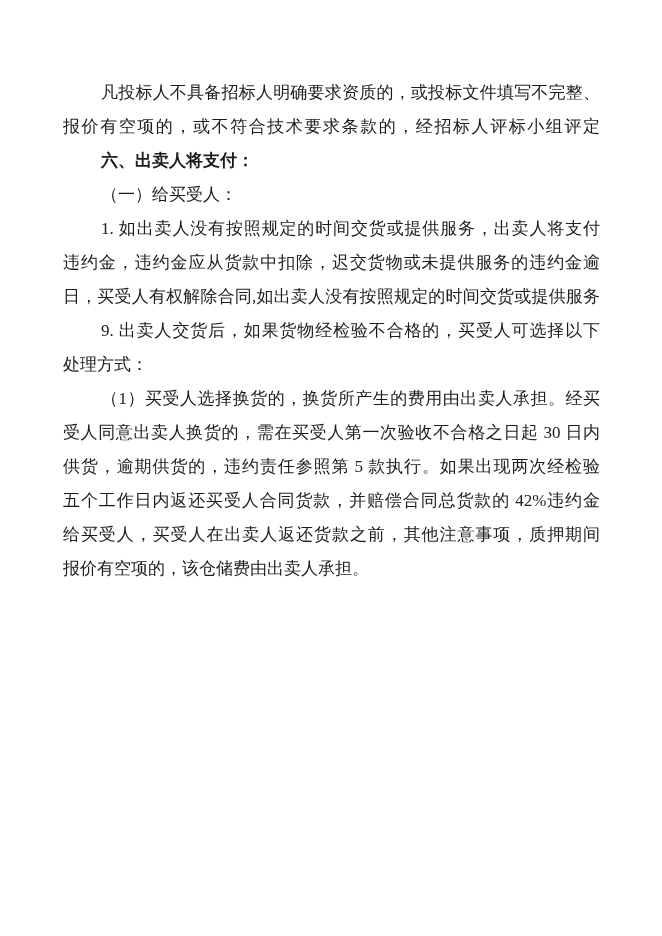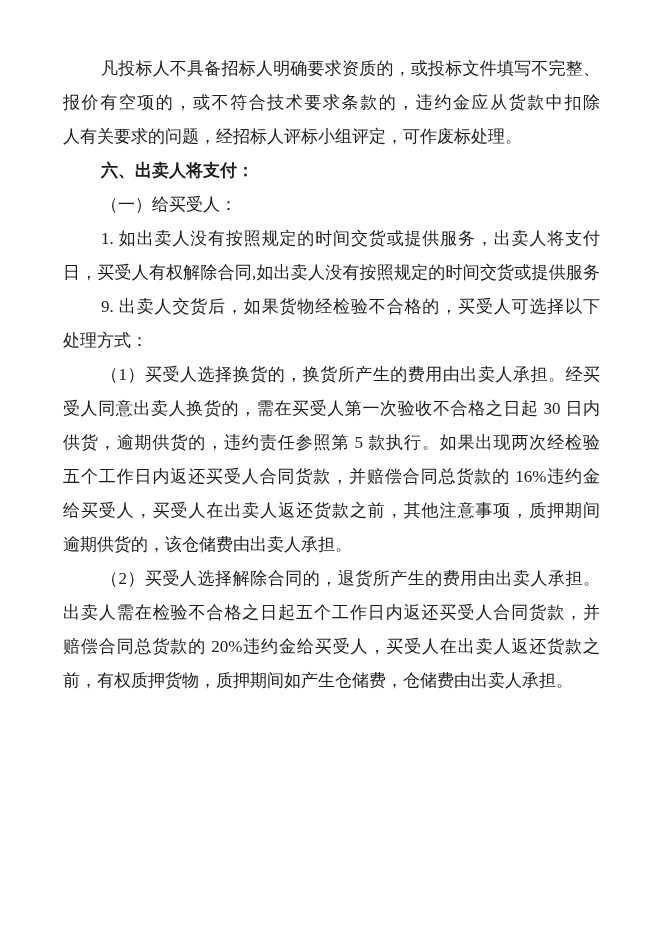--- a/index.html
+++ b/index.html
@@ -6,21 +6,21 @@
     margin: 0;
     padding: 0;
     background: #ffffff;
   }
   .page {
     position: relative;
     width: 662px;
     height: 936px;
     background: #ffffff;
     box-sizing: border-box;
-    padding: 52px 62px 0 63px;
+    padding: 76px 62px 0 63px;
     overflow: hidden;
     font-family: "Liberation Serif", "DejaVu Serif", serif;
   }
   .para {
     margin: 0;
     padding: 0;
   }
   .para.bold .line {
     font-weight: bold;
   }
@@ -43,44 +43,38 @@
   .line.indent {
     text-indent: 38px;
   }
 </style>
 </head>
 <body>
 
 <div class="page" style="background: rgb(255, 255, 255); color: rgb(28, 28, 28);">
     <div class="para">
       <div class="line stretch indent">凡投标人不具备招标人明确要求资质的，或投标文件填写不完整、</div>
-      <div class="line stretch">报价有空项的，或不符合技术要求条款的，违约金应从货款中扣除</div>
-      <div class="line last">人有关要求的问题，经招标人评标小组评定，可作废标处理。</div>
+      <div class="line stretch">报价有空项的，或不符合技术要求条款的，经招标人评标小组评定</div>
     </div>
     <div class="para bold">
       <div class="line last indent">六、出卖人将支付：</div>
     </div>
     <div class="para">
       <div class="line last indent">（一）给买受人：</div>
     </div>
     <div class="para">
       <div class="line stretch indent">1. 如出卖人没有按照规定的时间交货或提供服务，出卖人将支付</div>
+      <div class="line stretch">违约金，违约金应从货款中扣除，迟交货物或未提供服务的违约金逾</div>
       <div class="line stretch">日，买受人有权解除合同,如出卖人没有按照规定的时间交货或提供服务</div>
     </div>
     <div class="para">
       <div class="line stretch indent">9. 出卖人交货后，如果货物经检验不合格的，买受人可选择以下</div>
       <div class="line last">处理方式：</div>
     </div>
     <div class="para">
       <div class="line stretch indent">（1）买受人选择换货的，换货所产生的费用由出卖人承担。经买</div>
       <div class="line stretch">受人同意出卖人换货的，需在买受人第一次验收不合格之日起 30 日内</div>
       <div class="line stretch">供货，逾期供货的，违约责任参照第 5 款执行。如果出现两次经检验</div>
-      <div class="line stretch">五个工作日内返还买受人合同货款，并赔偿合同总货款的 16%违约金</div>
+      <div class="line stretch">五个工作日内返还买受人合同货款，并赔偿合同总货款的 42%违约金</div>
       <div class="line stretch">给买受人，买受人在出卖人返还货款之前，其他注意事项，质押期间</div>
-      <div class="line last">逾期供货的，该仓储费由出卖人承担。</div>
-    </div>
-    <div class="para">
-      <div class="line stretch indent">（2）买受人选择解除合同的，退货所产生的费用由出卖人承担。</div>
-      <div class="line stretch">出卖人需在检验不合格之日起五个工作日内返还买受人合同货款，并</div>
-      <div class="line stretch">赔偿合同总货款的 20%违约金给买受人，买受人在出卖人返还货款之</div>
-      <div class="line last">前，有权质押货物，质押期间如产生仓储费，仓储费由出卖人承担。</div>
+      <div class="line last">报价有空项的，该仓储费由出卖人承担。</div>
     </div>
   </div>
 
 </body></html>

